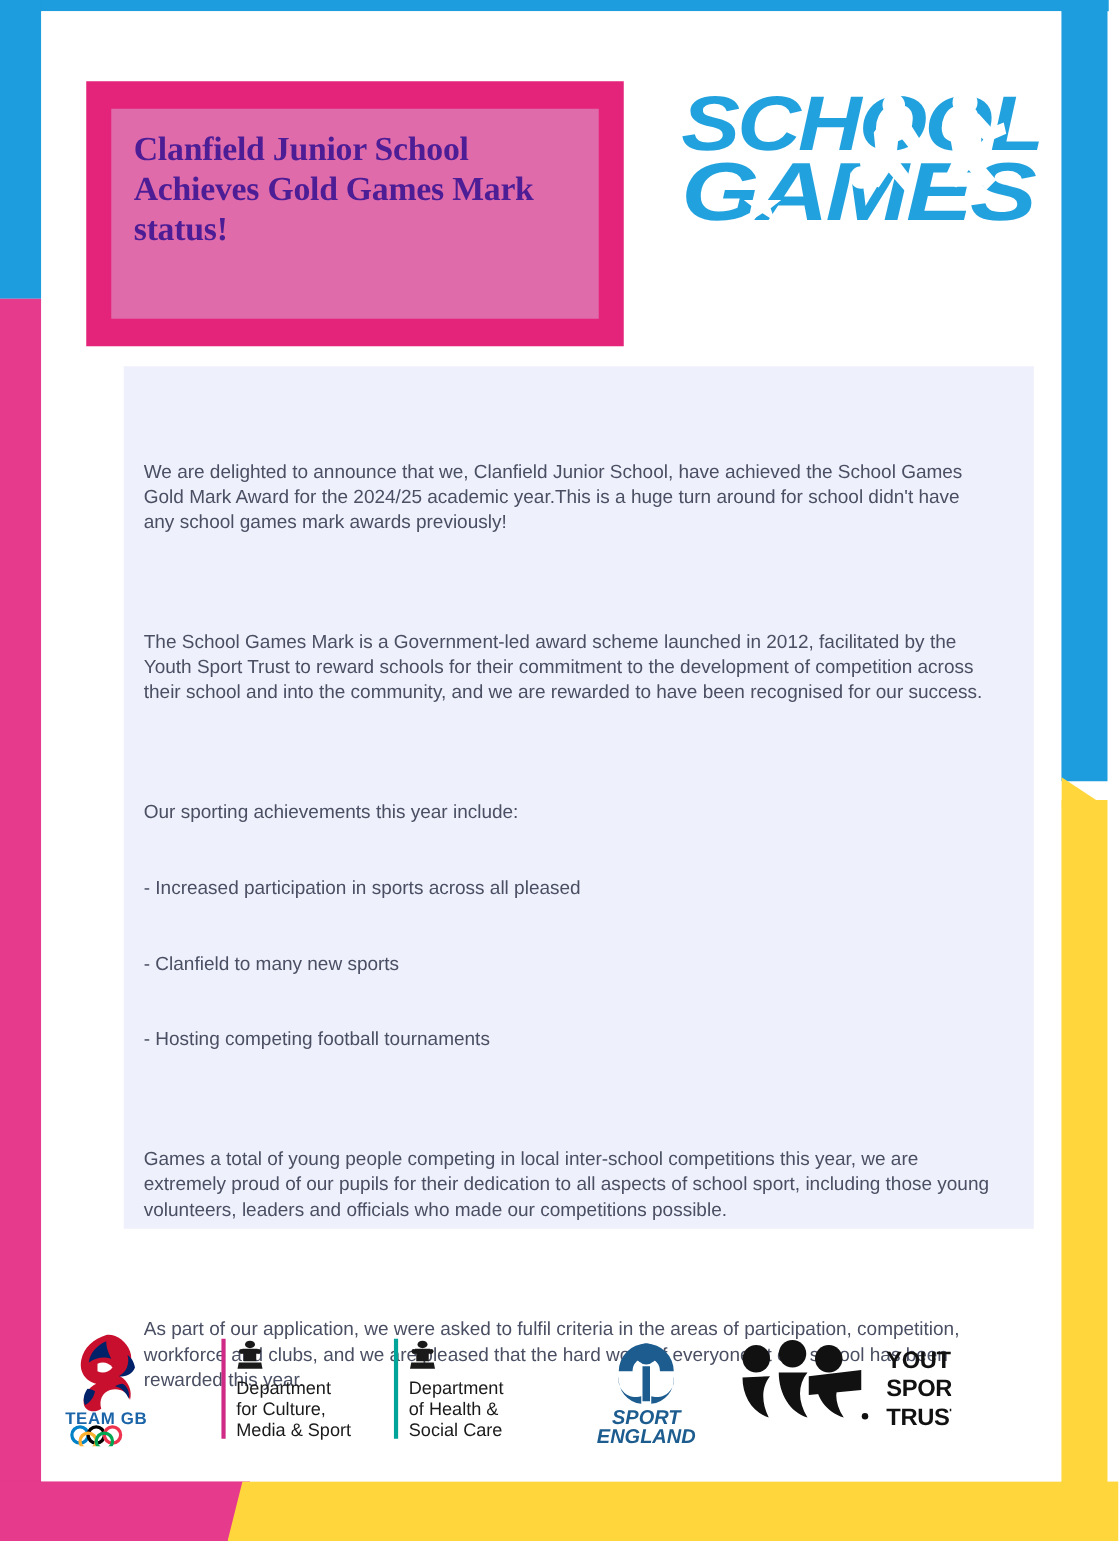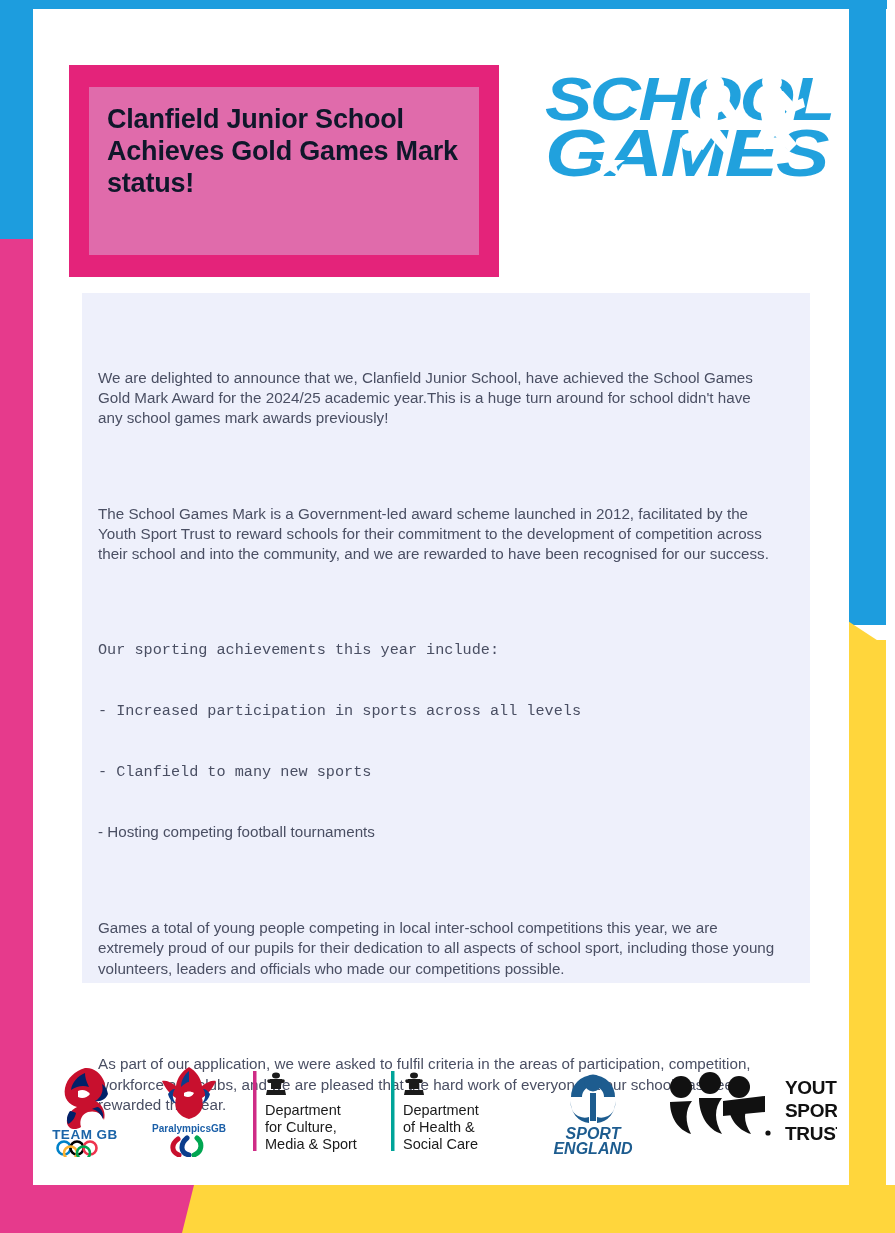--- a/index.html
+++ b/index.html
@@ -95,52 +95,53 @@
     width: 430px; height: 212px;
     background: var(--c-pink-deep);
     padding: 22px 20px 22px 20px;
   }
   .title-inner {
     width: 100%; height: 100%;
     background: var(--c-pink-light);
     padding: 17px 18px;
   }
   .title-text {
-    color: #0f172a;
+    color: #4c1d95;
     font-size: 27px;
     font-weight: bold;
     line-height: 1.18;
     letter-spacing: -0.2px;
+    font-family: Liberation Serif, serif;
   }
 
   
   .sg-logo {
     position: absolute;
     left: 506px; top: 55px;
     width: 300px; height: 135px;
   }
   .sg-logo svg { display: block; width: 300px; height: 135px; }
 
   
   .body-box {
     position: absolute;
-    left: 49px; top: 284px;
+    left: 66px; top: 284px;
     width: 728px;
     height: 690px;
     background: var(--c-body-bg);
     padding: 14px 32px 10px 16px;
   }
   .body-text {
     color: var(--c-text);
     font-size: 15.2px;
     line-height: 1.33;
     white-space: pre-wrap;
   }
   .body-text p { margin: 0 0 15px 0; }
-  .body-text p.tight { margin-bottom: 0; font-family: Liberation Mono, monospace; }
+  .body-text p.tight { margin-bottom: 0; }
 
   
   .footer {
     position: absolute;
     left: 0; bottom: 20px;
     width: 816px;
     height: 108px;
     display: flex;
     align-items: center;
     justify-content: flex-start;
@@ -224,21 +225,21 @@
     </div>
 
     <div class="body-box">
       <div class="body-text">
 
         <p>We are delighted to announce that we, Clanfield Junior School, have achieved the School Games Gold Mark Award for the 2024/25 academic year.This is a huge turn around for school didn't have any school games mark awards previously!</p>
 
         <p>The School Games Mark is a Government-led award scheme launched in 2012, facilitated by the Youth Sport Trust to reward schools for their commitment to the development of competition across their school and into the community, and we are rewarded to have been recognised for our success.</p>
 
         <p class="tight">Our sporting achievements this year include:</p>
-        <p class="tight">- Increased participation in sports across all levels</p>
+        <p class="tight">- Increased participation in sports across all pleased</p>
         <p class="tight">- Clanfield to many new sports</p>
         <p>- Hosting competing football tournaments</p>
 
         <p>Games a total of young people competing in local inter-school competitions this year, we are extremely proud of our pupils for their dedication to all aspects of school sport, including those young volunteers, leaders and officials who made our competitions possible.</p>
 
         <p>As part of our application, we were asked to fulfil criteria in the areas of participation, competition, workforce and clubs, and we are pleased that the hard work of everyone at our school has been rewarded this year.</p>
 
         
         
         
@@ -275,42 +276,20 @@
             <circle cx="32" cy="83" r="6.5" stroke="#000000"></circle>
             <circle cx="45" cy="83" r="6.5" stroke="#ee334e"></circle>
             <circle cx="25.5" cy="88" r="6.5" stroke="#fcb131"></circle>
             <circle cx="38.5" cy="88" r="6.5" stroke="#00a651"></circle>
           </g>
         </svg>
       </div>
 
       <div class="footer-sep"></div>
 
-      <div class="logo-slot">
-        <svg width="76" height="92" viewBox="0 0 76 92" xmlns="http://www.w3.org/2000/svg">
-
-          <g>
-            <path d="M38 2 C31 6 26 13 25 21 C20 17 15 15 11 16 C14 23 19 29 25 33
-                     C23 40 25 47 31 51 C34 53 38 54 38 54 C38 54 42 53 45 51
-                     C51 47 53 40 51 33 C57 29 62 23 65 16 C61 15 56 17 51 21
-                     C50 13 45 6 38 2 Z" fill="#c8102e"></path>
-            <path d="M38 6 C33 10 30 16 30 22 C33 19 36 17 38 17 C38 13 38 9 38 6 Z" fill="#0b3d8c"></path>
-            <path d="M52 24 C55 28 55 34 51 38 C54 38 58 34 59 29 C57 26 55 24 52 24 Z" fill="#0b3d8c"></path>
-            <path d="M24 24 C21 28 21 34 25 38 C22 38 18 34 17 29 C19 26 21 24 24 24 Z" fill="#0b3d8c"></path>
-            <path d="M33 28 C36 26 40 26 43 28 C41 32 37 33 33 31 Z" fill="#ffffff"></path>
-          </g>
-          <text x="38" y="67" text-anchor="middle" font-family="'Liberation Sans', sans-serif" font-size="10" font-weight="bold" fill="#1b5fa8">ParalympicsGB</text>
-
-          <g fill="none" stroke-width="5" stroke-linecap="round">
-            <path d="M27 74 C20 79 20 87 28 90" stroke="#c8102e"></path>
-            <path d="M36 73 C29 79 29 88 38 90" stroke="#0b3d8c"></path>
-            <path d="M46 73 C52 78 51 87 43 90" stroke="#00a651"></path>
-          </g>
-        </svg>
-      </div>
 
       <div class="footer-sep"></div>
 
       <div class="logo-slot">
         <svg width="112" height="88" viewBox="0 0 112 88" xmlns="http://www.w3.org/2000/svg">
           <rect x="0" y="4" width="3.5" height="80" fill="#cf2b86"></rect>
 
           <g fill="#1a1a1a" transform="translate(12,4)">
             <ellipse cx="11" cy="4.5" rx="4" ry="3"></ellipse>
             <path d="M5 8 L17 8 L19 12 L16 12 L16 18 L6 18 L6 12 L3 12 Z"></path>

